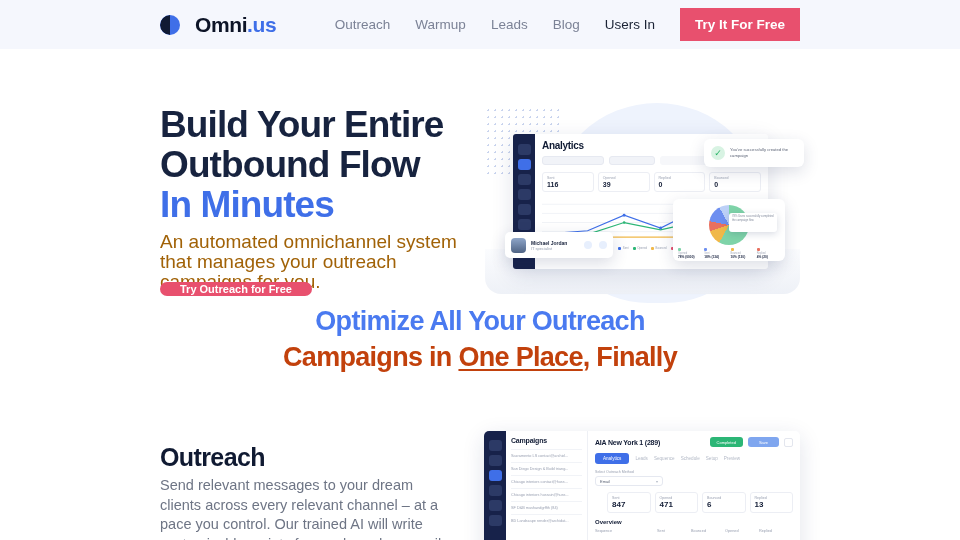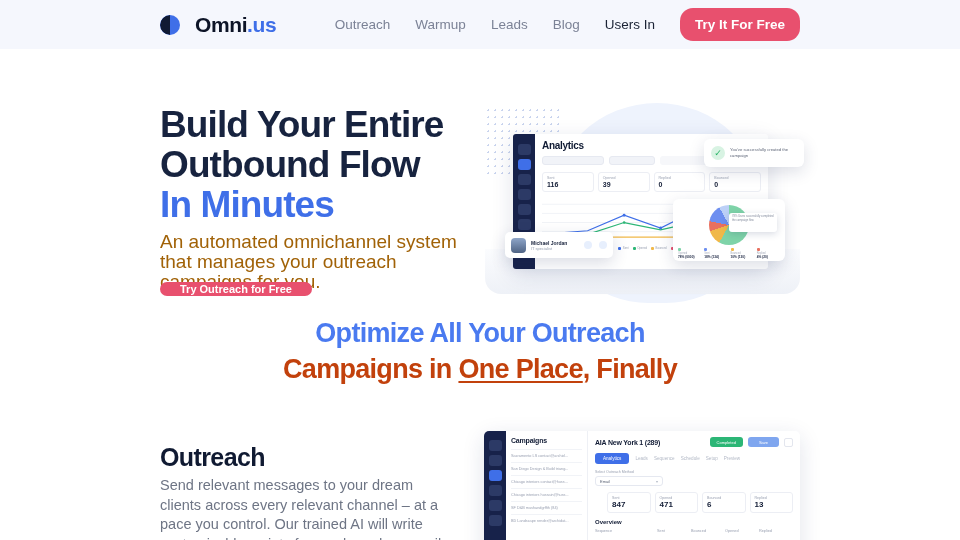--- a/index.html
+++ b/index.html
@@ -38,21 +38,21 @@
 
   .nav {
     margin-left: auto;
     display: flex; align-items: center; gap: 25px;
   }
   .nav-link { font-size: 13.5px; color: #7b8296; text-decoration:none; white-space:nowrap; }
   .nav-link.dark { color: #1b2335; font-weight: 500; }
   .cta-btn {
     background: #e8506e; color: #fff;
     font-size: 13.5px; font-weight: 600;
-    border: none; border-radius: 13px;
+    border: none; border-radius: 0;
     padding: 9px 15px; cursor: pointer; white-space:nowrap;
   }
 
   
   .hero { position: relative; padding: 0 160px; height: 245px; }
   .hero-title {
     position:absolute; left:160px; top:56px;
     font-size: 37px; line-height: 40px;
     font-weight: bold; letter-spacing: -0.9px;
     color: #17233f;
@@ -153,21 +153,21 @@
     background:#fff; border-radius:5px; box-shadow:0 5px 16px rgba(24,40,90,.16);
     display:flex; align-items:center; gap:5px; padding:0 6px;
   }
   .avatar { width:15px;height:15px;border-radius:4px;background:linear-gradient(#8fa6c9,#4f6384); flex:0 0 auto;}
   .pc-n { font-size:5px; font-weight:bold; color:#16203a; }
   .pc-r { font-size:4px; color:#98a0b1; }
   .pc-ic { width:8px;height:8px;border-radius:50%;background:#e7effd; margin-left:auto; flex:0 0 auto;}
 
   
   .sec2-title {
-    position:absolute; left:0; right:0; top:315px;
+    position:absolute; left:0; right:0; top:303px;
     text-align:center;
     font-size: 27px; line-height: 36px; font-weight:bold; letter-spacing:-.7px;
   }
   .sec2-title .l1 { color:#4a7af0; display:block; }
   .sec2-title .l2 { color:#c2410c; display:block; }
   .sec2-title u { text-decoration-thickness: 2px; text-underline-offset: 3px; }
 
   
   .feat-h {
     position:absolute; left:160px; top:443px;

